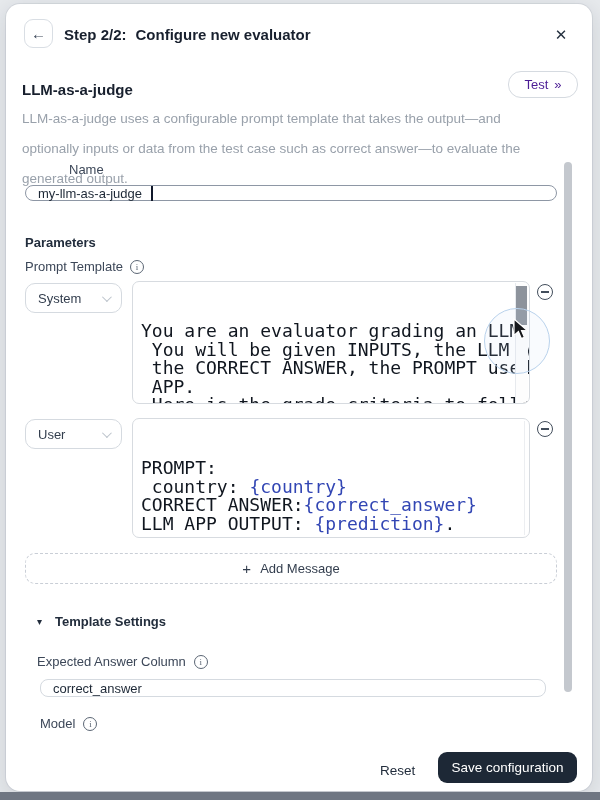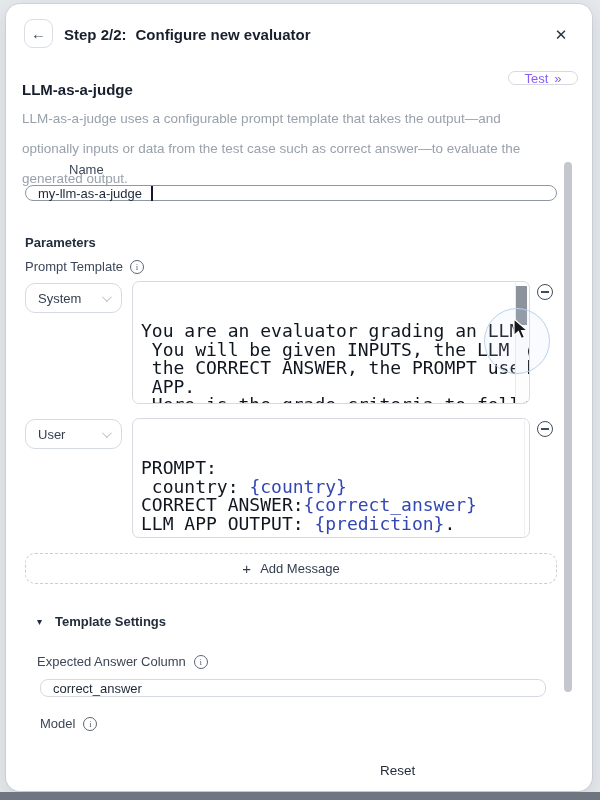--- a/index.html
+++ b/index.html
@@ -21,23 +21,23 @@
   
   .back-btn { left:18px; top:15px; width:29px; height:29px; border:1px solid #d9dee4; border-radius:9px;
     display:flex; align-items:center; justify-content:center; font-size:15px; color:#3c4758; background:#fff; cursor:pointer; }
   .dlg-title { left:58px; top:22px; font-size:15px; font-weight:bold; color:#18202e; white-space:nowrap; }
   .dlg-title .gap { display:inline-block; width:9px; }
   .close-btn { left:543px; top:19px; width:24px; height:24px; display:flex; align-items:center; justify-content:center;
     font-size:15px; color:#24303f; cursor:pointer; }
 
   
   .eval-title { left:16px; top:77px; font-size:15px; font-weight:bold; color:#18202e; }
-  .test-btn { left:502px; top:67px; width:70px; height:14px; border:1px solid #d5dae0; border-radius:13px;
+  .test-btn { left:502px; top:67px; width:70px; height:27px; border:1px solid #d5dae0; border-radius:13px;
     background:#fff; display:flex; align-items:center; justify-content:center; gap:6px;
-    font-size:13px; color:#8b5cf6; cursor:pointer; }
+    font-size:13px; color:#4c1d95; cursor:pointer; }
   .desc { left:16px; top:100px; width:516px; font-size:13.5px; line-height:30px; color:#99a1ab; }
 
   
   .field-label { font-size:13px; color:#3c4758; }
   .lab-name  { left:19px; top:158px;margin-left:44px; }
   .text-input { border-radius:8px; background:#fff; font-size:13px; color:#1d2836; display:flex; align-items:center; padding:0 12px; }
   .name-input { left:19px; top:181px; width:532px; height:16px; border:1px solid #8e97a5;gap:8px; }
   .caret { display:inline-block; width:1.5px; height:15px; background:#10182a; margin-left:1px; vertical-align:middle; }
 
   .lab-params { left:19px; top:231px; font-weight:bold; color:#222d3c; }
@@ -181,20 +181,21 @@
   </div>
   <div class="abs text-input expected-input">
     <span>correct_answer</span>
   </div>
   <div class="abs field-label lab-model">
     <span>Model</span>
     <span class="info-icon">i</span>
   </div>
 
   <button class="abs reset-btn">Reset</button>
+  <button class="abs save-btn">Save configuration</button>
 
   <div class="abs modal-scrollbar"></div>
 
   <div class="abs click-halo"></div>
   <svg class="abs mouse-cursor" width="17" height="23" viewBox="0 0 17 23">
     <path d="M1,1 L1,17.5 L5.4,13.6 L8.3,20.6 L11.4,19.3 L8.5,12.5 L14,12.3 Z" fill="#16181c" stroke="#ffffff" stroke-width="1.2"></path>
   </svg>
 
 </div>
 

